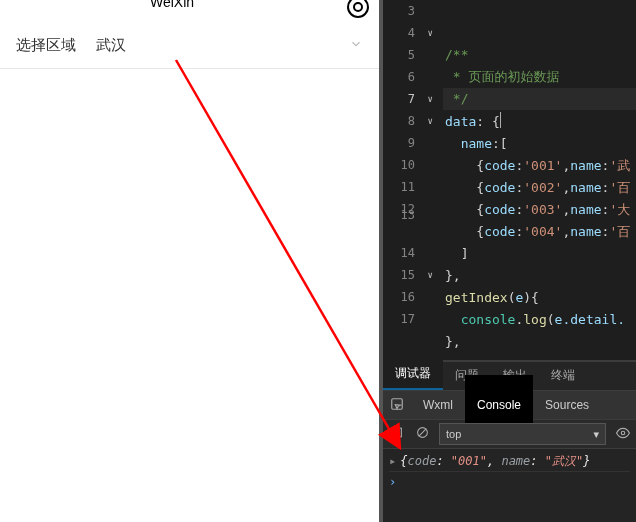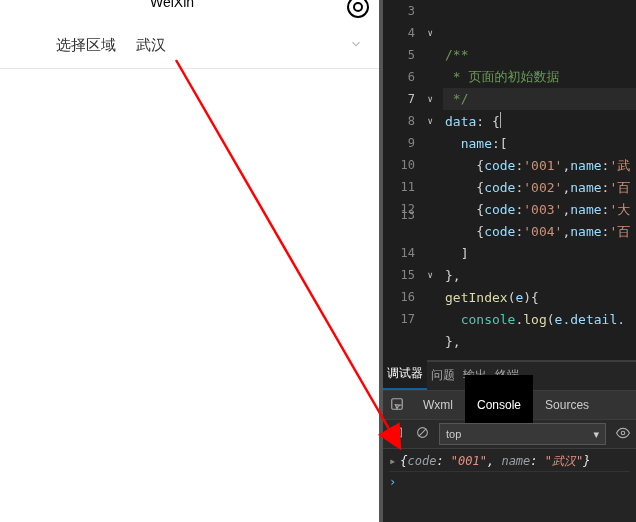--- a/index.html
+++ b/index.html
@@ -4,21 +4,21 @@
 <style>
   html,body{margin:0;padding:0;font-family:"Microsoft YaHei","PingFang SC",sans-serif;background:#fff;overflow:hidden}
   #root{position:relative;width:636px;height:522px;}
   
   .sim{position:absolute;left:0;top:0;width:379px;height:522px;background:#fff;}
   .sim-header{height:22px;position:relative;}
   .sim-title{position:absolute;left:150px;top:-6px;color:#000;font-size:14px;font-weight:500;}
   .sim-circle{position:absolute;right:10px;top:-4px;width:18px;height:18px;border:2px solid #000;border-radius:50%;}
   .sim-circle::after{content:"";position:absolute;left:4px;top:4px;width:6px;height:6px;border:2px solid #000;border-radius:50%;}
   .picker-row{display:flex;align-items:center;height:46px;padding:0 16px;border-bottom:1px solid #e7e7e7;color:#333;font-size:15px;}
-  .picker-label{width:80px;margin-left:40px;}
+  .picker-label{width:80px;}
   .picker-value{flex:1;font-family:Liberation Mono, monospace;}
   .picker-chevron{color:#bbb;}
   
   .arrow-svg{position:absolute;left:0;top:0;pointer-events:none;}
   
   .editor{position:absolute;left:383px;top:0;right:0;height:360px;background:#1e1e1e;color:#d4d4d4;font-family:Consolas,Menlo,monospace;font-size:13px;}
   .split-drag{position:absolute;left:379px;top:0;width:4px;height:522px;background:#555;cursor:col-resize;}
   .gutter{position:absolute;left:0;top:0;width:56px;height:100%;background:#1e1e1e;}
   .gutter .ln{position:absolute;right:24px;color:#858585;font-size:12px;line-height:22px;text-align:right;}
   .gutter .fold{position:absolute;right:6px;color:#c5c5c5;font-size:9px;line-height:22px;cursor:pointer;}
@@ -27,21 +27,21 @@
   .tok-key{color:#9cdcfe;}
   .tok-func{color:#dcdcaa;}
   .tok-obj{color:#4ec9b0;}
   .tok-str{color:#ce9178;}
   .tok-punc{color:#d4d4d4;}
   .cursor-line{position:absolute;left:60px;height:22px;background:#2a2a2a;right:0;}
   .cursor-caret{position:absolute;width:1px;height:16px;background:#aeafad;}
   
   .dev{position:absolute;left:383px;top:360px;right:0;bottom:0;background:#242424;color:#ccc;font-size:12px;border-top:2px solid #3c3c3c;}
   .dev-tabs1{height:28px;background:#252526;display:flex;align-items:flex-end;border-bottom:1px solid #3c3c3c;}
-  .dev-tabs1 .t{padding:6px 4px 6px;color:#aaa;cursor:pointer;}
+  .dev-tabs1 .t{padding:6px 12px 6px;color:#aaa;cursor:pointer;}
   .dev-tabs1 .t.active{color:#fff;border-bottom:2px solid #0e639c;background:#1e1e1e;}
   .dev-tabs2{height:28px;background:#333;display:flex;align-items:center;border-bottom:1px solid #3c3c3c;}
   .dev-tabs2 .icon{width:28px;text-align:center;color:#aaa;}
   .dev-tabs2 .t{padding:16px 12px;line-height:28px;color:#ccc;cursor:pointer;}
   .dev-tabs2 .t.active{background:#000;color:#fff;}
   .dev-toolbar{height:28px;background:#2a2a2a;display:flex;align-items:center;border-bottom:1px solid #3c3c3c;}
   .dev-toolbar .ic{width:26px;text-align:center;color:#aaa;cursor:pointer;}
   .dev-toolbar .ctx{flex:1;margin:0 4px;height:20px;background:#383838;border:1px solid #555;color:#ccc;font-size:11px;padding:0 6px;display:flex;align-items:center;justify-content:space-between;}
   .console-body{padding:2px 6px 0 6px;font-family:Consolas,Menlo,monospace;}
   .log-line{line-height:20px;border-bottom:1px solid #333;color:#ddd;}

